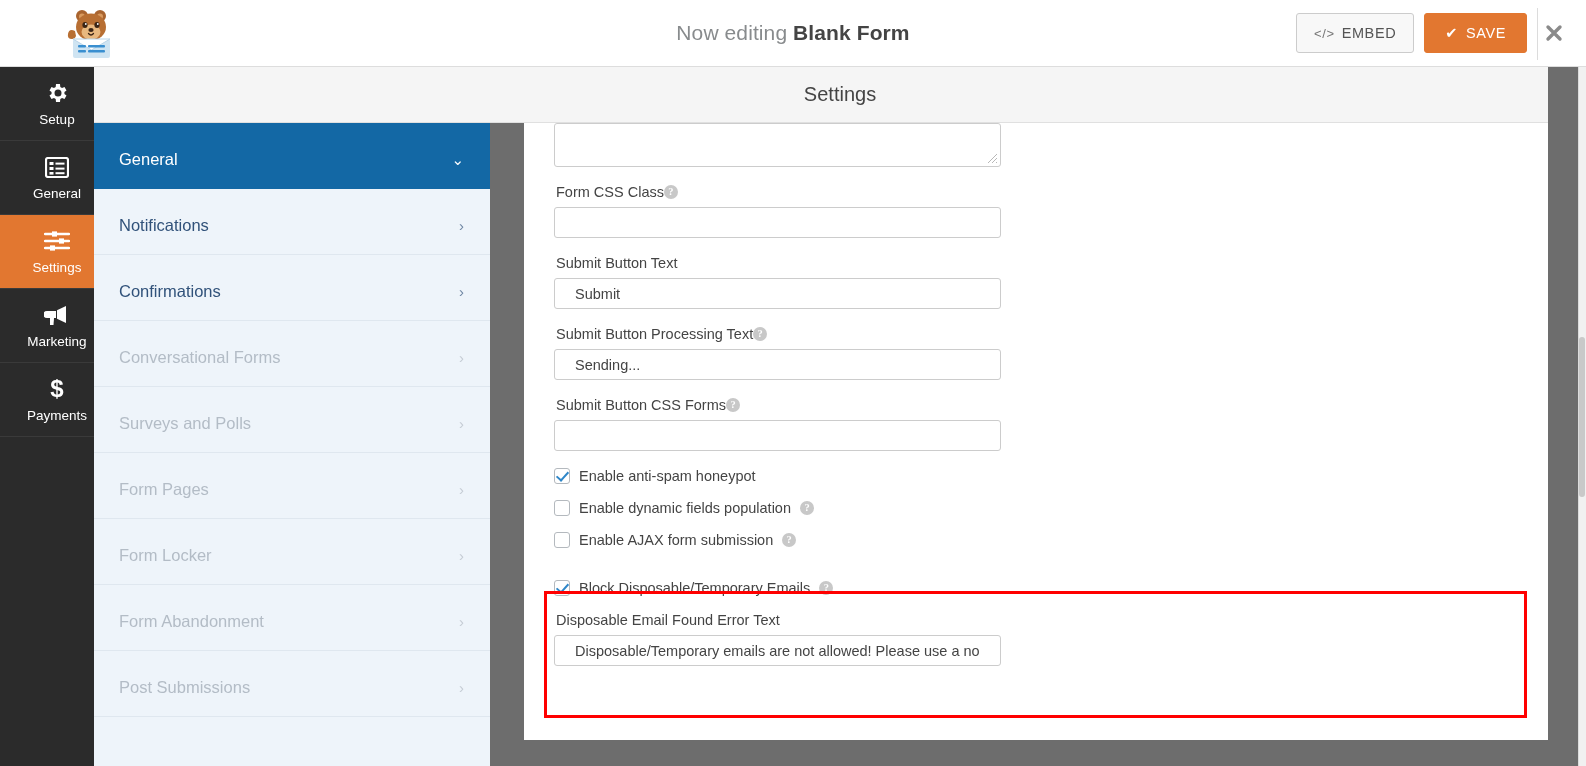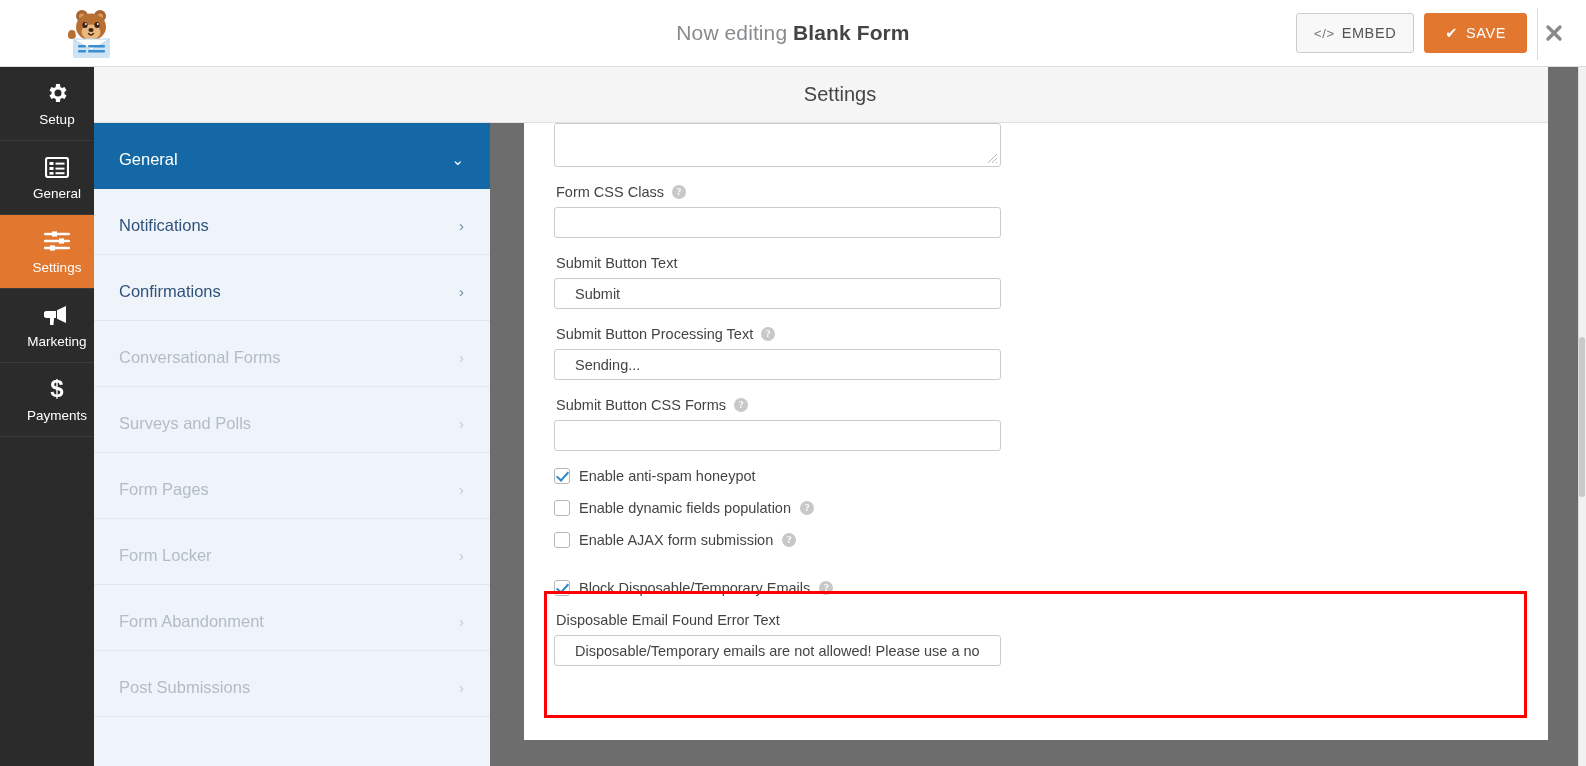--- a/index.html
+++ b/index.html
@@ -119,21 +119,21 @@
   
   .panel {
     position: absolute; top: 123px; left: 524px;
     width: 1024px; height: 617px; background: #ffffff;
     overflow: hidden;
   }
   .panel-inner { position: relative; padding: 0 30px; }
 
   .field-label {
     font-size: 14.5px; color: #444; margin: 0 0 7px 2px;
-    display: flex; align-items: center; gap: 8px;
+    display: flex; align-items: center; 
   }
   .help-ico {
     width: 14px; height: 14px; border-radius: 50%;
     background: #c8c8c8; color: #ffffff; font-size: 10.5px;
     font-weight: bold; line-height: 14px; text-align: center;
     cursor: pointer; font-family: "Liberation Serif", serif;
   }
   .txt-input {
     width: 447px; height: 31px; border: 1px solid #ccc;
     border-radius: 3px; padding: 0 20px;

